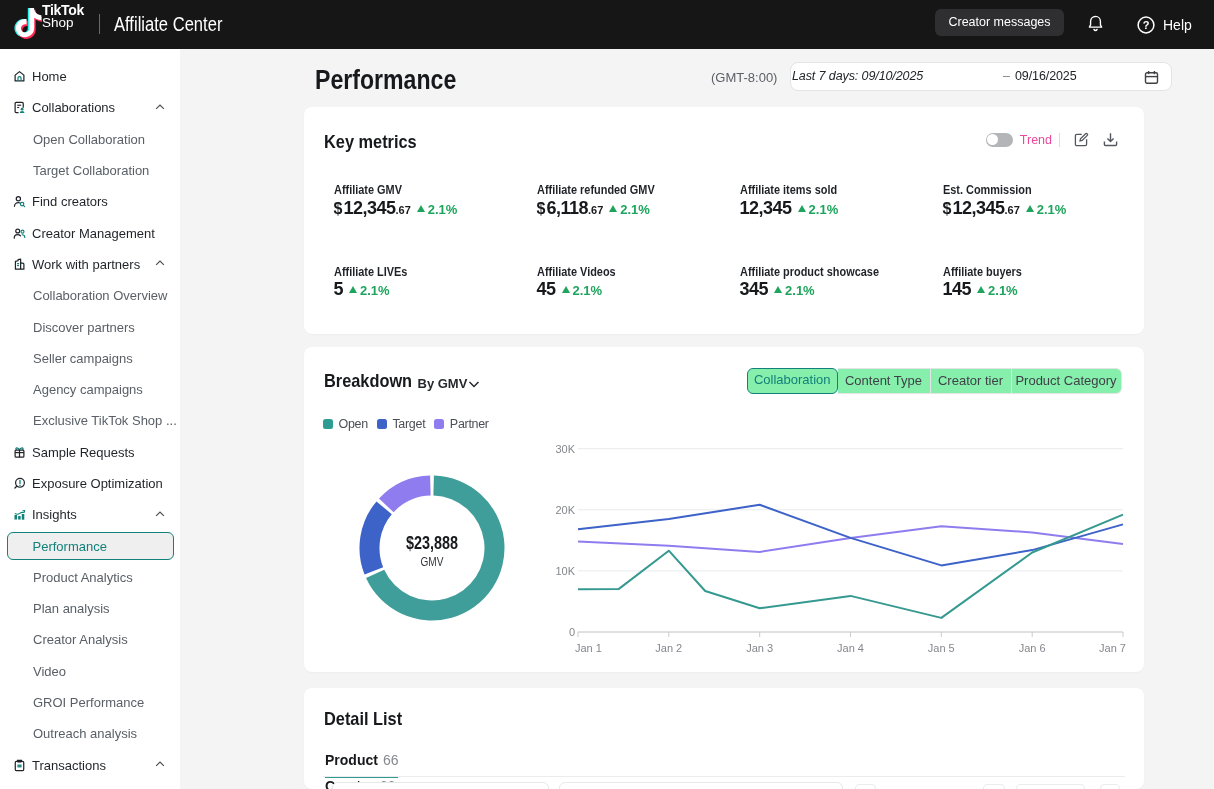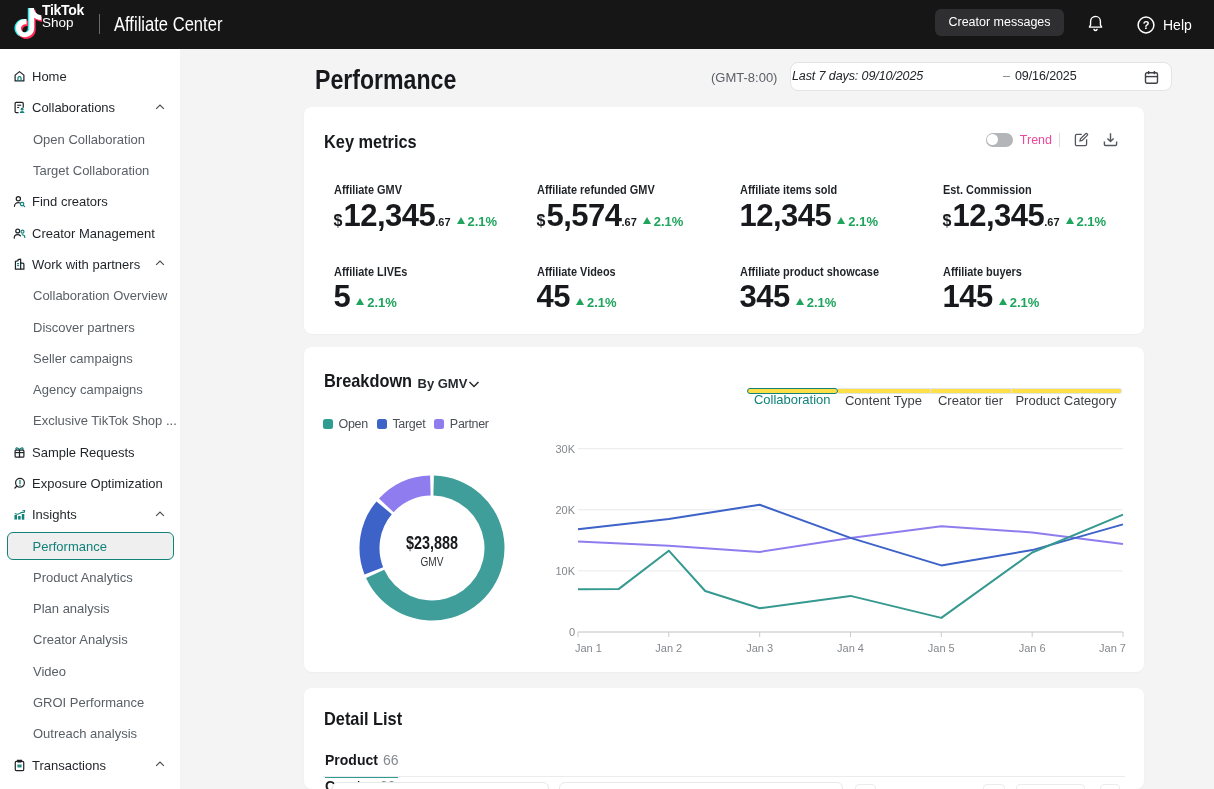--- a/index.html
+++ b/index.html
@@ -38,29 +38,29 @@
 .card { position:absolute; background:#fff; border-radius:8px; box-shadow:0 1px 2px rgba(0,0,0,0.03); }
 #card1 { left:304px; top:107px; width:840px; height:227px; }
 #card2 { left:304px; top:347px; width:840px; height:325px; }
 #card3 { left:304px; top:688px; width:840px; height:101px; }
 .cardh { position:absolute; left:19.5px; font-size:19px; font-weight:bold; color:#17191c; transform:scaleX(0.86); transform-origin:left top; white-space:nowrap; }
 
 
 .mlabel { position:absolute; font-size:13px; font-weight:bold; color:#1f2328; transform:scaleX(0.84); transform-origin:left top; white-space:nowrap; }
 .mval { position:absolute; display:flex; align-items:baseline; color:#17191c; }
 .mval .cur { font-size:16px; font-weight:bold; margin-right:1px;}
-.mval .big { font-size:31px; font-weight:bold; letter-spacing:-0.5px;}
+.mval .big { font-size:18px; font-weight:bold; letter-spacing:-0.5px;}
 .mval .dec { font-size:11px; font-weight:bold; }
 .mgrow { display:flex; align-items:baseline; margin-left:6px; }
 .tri { width:0; height:0; border-left:4.5px solid transparent; border-right:4.5px solid transparent; border-bottom:7px solid #1ea45c; position:relative; top:-2px; margin-right:3px;}
 .pct { font-size:13px; font-weight:bold; color:#1ea45c; }
 
 
 #bdtabs { position:absolute; left:443px; top:21px; display:flex; height:26px; }
-.bdtab { border:1px solid #e3e4e6; border-left:none; font-size:13px; color:#3f4147; line-height:24px; background:#fde047; text-align:center; white-space:nowrap;margin-top:20px; }
+.bdtab { border:1px solid #e3e4e6; border-left:none; font-size:13px; color:#3f4147; line-height:24px; background:#86efac; text-align:center; white-space:nowrap; }
 .bdtab.first { border-left:1px solid #e3e4e6; border-radius:6px 0 0 6px; }
 .bdtab.last { border-radius:0 6px 6px 0; }
 .bdtab.on { border:1.5px solid #12817a; color:#12817a; border-radius:6px; line-height:22px; position:relative; }
 .legend { position:absolute; left:19px; top:70px; display:flex; align-items:center; font-size:12.5px; letter-spacing:-0.3px; color:#4b5056; }
 .lsq { width:10px; height:10px; border-radius:2.5px; margin-right:5.5px; }
 .legend .li { display:flex; align-items:center; margin-right:9px; }
 
 
 #dltabs { position:absolute; left:21px; top:64px; display:flex; font-size:14px;flex-direction:column; }
 .dltab { margin-right:18px; padding-bottom:8px; color:#17191c; font-weight:bold; }
@@ -276,21 +276,21 @@
         <span class="big">12,345</span>
         <span class="dec">.67</span>
         <span class="mgrow">
           <span class="tri"></span>
           <span class="pct">2.1%</span>
         </span>
       </div>
 <div class="mlabel" style="left:232.5px; top:74.5px;">Affiliate refunded GMV</div>
 <div class="mval" style="left:232.5px; top:90.5px;">
         <span class="cur">$</span>
-        <span class="big">5,574</span>
+        <span class="big">6,118</span>
         <span class="dec">.67</span>
         <span class="mgrow">
           <span class="tri"></span>
           <span class="pct">2.1%</span>
         </span>
       </div>
 <div class="mlabel" style="left:435.5px; top:74.5px;">Affiliate items sold</div>
 <div class="mval" style="left:435.5px; top:90.5px;">
         <span class="big">12,345</span>
         <span class="mgrow">

